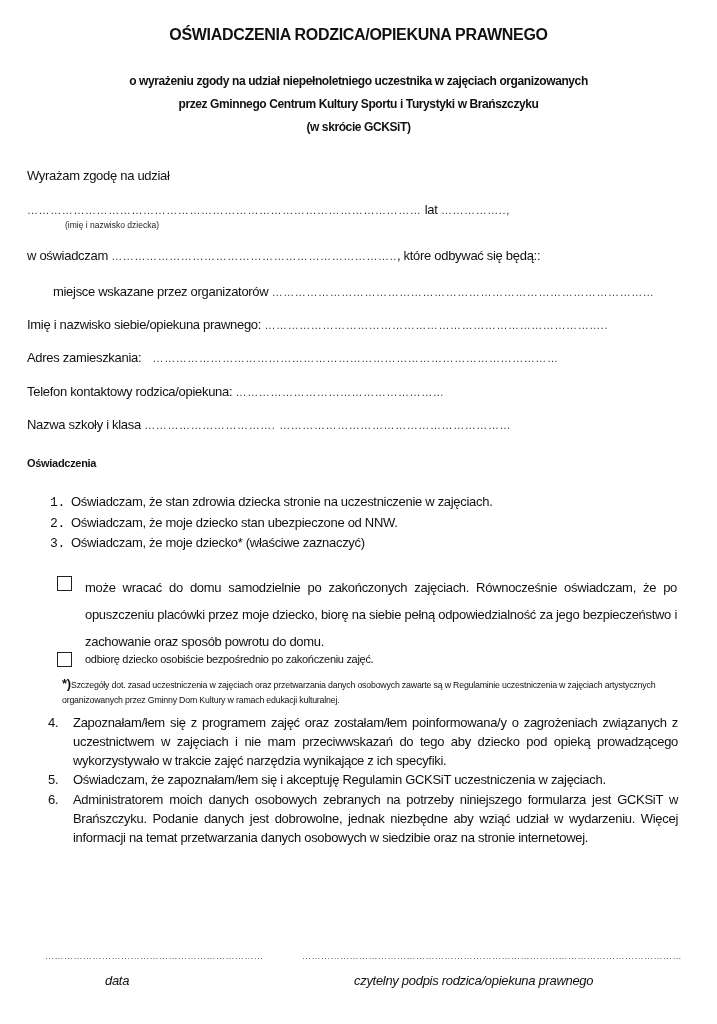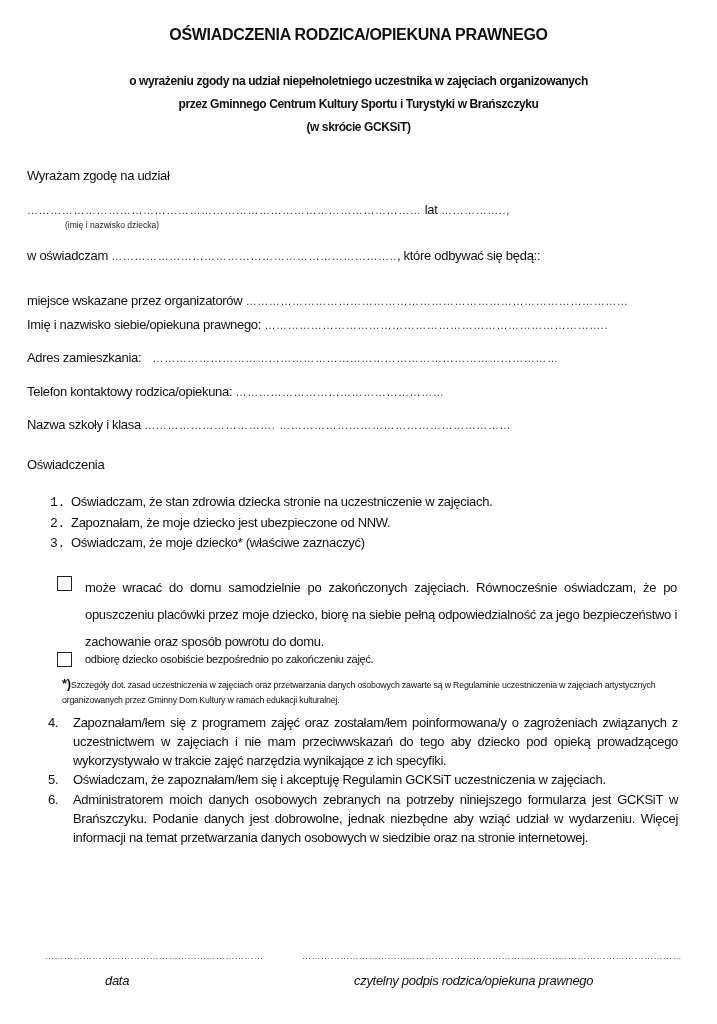--- a/index.html
+++ b/index.html
@@ -12,21 +12,21 @@
     left: 0; width: 717px; top: 26px; text-align: center;
     font-weight: bold; font-size: 16px; letter-spacing: -0.3px;
   }
   .subtitle {
     left: 0; width: 717px; text-align: center; font-weight: bold;
     font-size: 12px; letter-spacing: -0.4px;
   }
   .field { left: 27px; font-size: 13px; letter-spacing: -0.3px; }
   .dots { color: #333; letter-spacing: 0.6px; font-size: 11px; }
   .hint { left: 27px; top: 220px; font-size: 8.5px; color: #222; margin-left: 38px; }
-  .section { left: 27px; top: 457px; font-size: 13px; font-weight: normal; letter-spacing: -0.3px; }
+  .section { left: 27px; top: 457px; font-size: 11px; font-weight: bold; letter-spacing: -0.3px; }
   .li { left: 50px; font-size: 13px; letter-spacing: -0.3px; }
   .num { font-family: "Liberation Mono", monospace; font-size: 13px; margin-right: 6px; }
   .checkbox {
     position: absolute; width: 13px; height: 13px; border: 1.5px solid #222;
     background: #fff; cursor: pointer;
   }
   .para {
     position: absolute; font-size: 13px; line-height: 27px; letter-spacing: -0.3px;
     text-align: justify; text-align-last: left;
   }
@@ -56,21 +56,21 @@
   <span>lat</span>
   <span class="dots">……………..,</span>
 </div>
 <div class="abs hint">(imię i nazwisko dziecka)</div>
 
 <div class="abs field" style="top:248px;">
   <span>w oświadczam</span>
   <span class="dots">………………………………………………………………..</span><span>, które odbywać się będą::</span>
 </div>
 
-<div class="abs field" style="top:293px;">
+<div class="abs field" style="top:284px;margin-left:26px;">
   <span>miejsce wskazane przez organizatorów</span>
   <span class="dots">………………………………………………………………………………………</span>
 </div>
 <div class="abs field" style="top:317px;">
   <span>Imię i nazwisko siebie/opiekuna prawnego:</span>
   <span class="dots">……………………………………………………………………………..</span>
 </div>
 <div class="abs field" style="top:350px;">
   <span>Adres zamieszkania:</span>
   <span class="dots" style="margin-left:8px;">……………………………………………………………………………………………</span>
@@ -83,21 +83,21 @@
   <span>Nazwa szkoły i klasa</span>
   <span class="dots">……………………………. ……………………………………………………</span>
 </div>
 
 <div class="abs section">Oświadczenia</div>
 
 <div class="abs li" style="top:494px;">
   <span class="num">1.</span><span>Oświadczam, że stan zdrowia dziecka stronie na uczestniczenie w zajęciach.</span>
 </div>
 <div class="abs li" style="top:515px;">
-  <span class="num">2.</span><span>Zapoznałam, że moje dziecko jest ubezpieczone od NNW.</span>
+  <span class="num">2.</span><span>Oświadczam, że moje dziecko stan ubezpieczone od NNW.</span>
 </div>
 <div class="abs li" style="top:535px;">
   <span class="num">3.</span><span>Oświadczam, że moje dziecko* (właściwe zaznaczyć)</span>
 </div>
 
 <div class="checkbox" style="left:57px; top:576px;"></div>
 <div class="para" style="left:85px; top:574px; width:592px;">może wracać do domu samodzielnie po zakończonych zajęciach. Równocześnie oświadczam, że po opuszczeniu placówki przez moje dziecko, biorę na siebie pełną odpowiedzialność za jego bezpieczeństwo i zachowanie oraz sposób powrotu do domu.</div>
 
 <div class="checkbox" style="left:57px; top:652px;"></div>
 <div class="abs" style="left:85px; top:653px; font-size:11px; letter-spacing:-0.3px;">odbiorę dziecko osobiście bezpośrednio po zakończeniu zajęć.</div>

